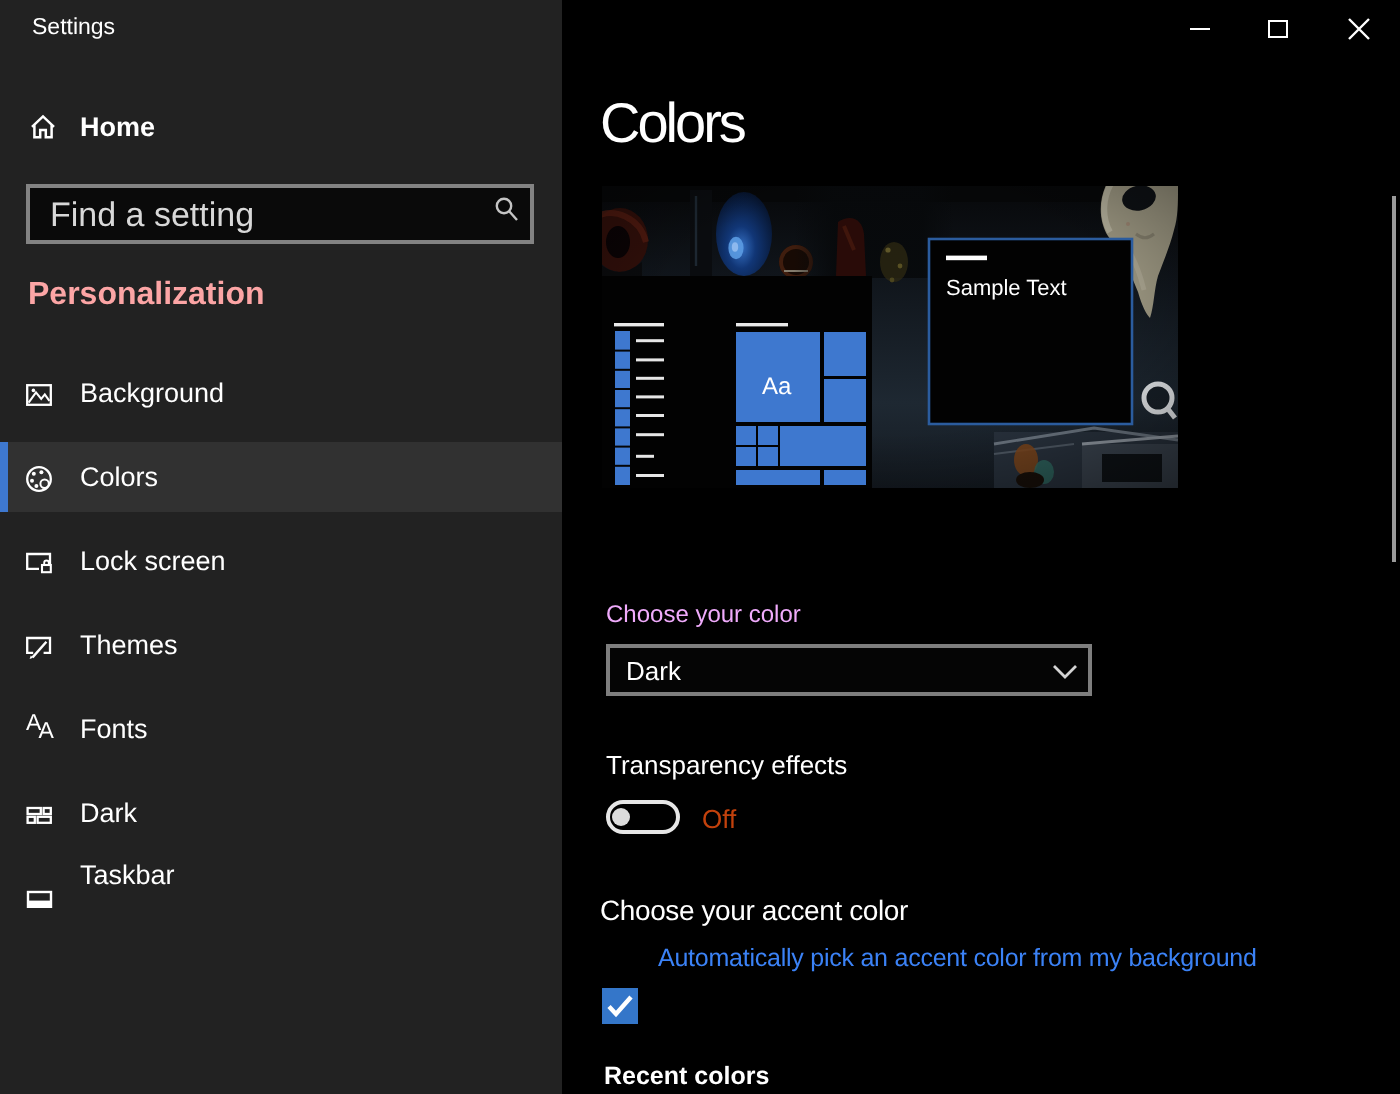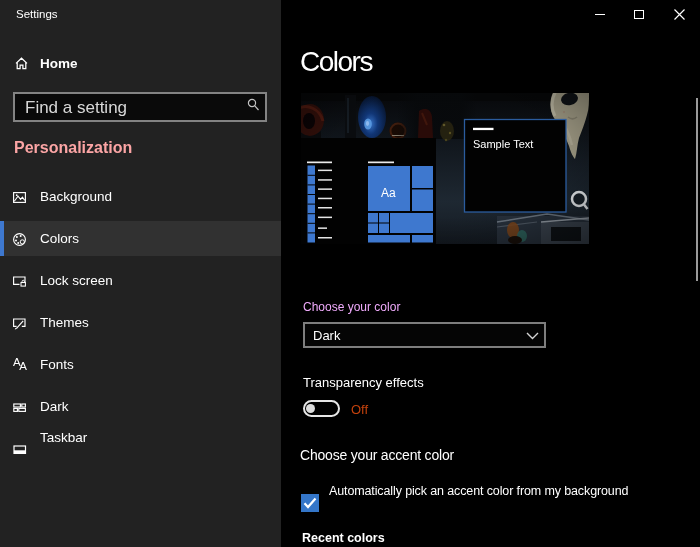--- a/index.html
+++ b/index.html
@@ -225,17 +225,17 @@
 <div class="abs" style="left:303px; top:400px; width:37px; height:17px; border:2px solid #e6e6e6; border-radius:9px;"></div>
 <div class="abs" style="left:306px; top:404px; width:9px; height:9px; border-radius:50%; background:#dcdcdc;"></div>
 <div class="abs" style="left:351px; top:402px; font-size:13px; color:#c2410c;">Off</div>
 
 <div class="abs" style="left:300px; top:447px; font-size:14px; letter-spacing:-0.2px; color:#fff;">Choose your accent color</div>
 
 <svg class="abs" style="left:301px; top:494px;" width="18" height="18" viewBox="0 0 18 18">
   <rect width="18" height="18" fill="#3476c9"></rect>
   <path d="M3.5 9.2 L7 13 L14.5 4.5" fill="none" stroke="#fff" stroke-width="2.2"></path>
 </svg>
-<div class="abs" style="left:329px; top:484px; font-size:12.5px; letter-spacing:-0.12px; color:#ffffff;">Automatically pick an accent color from my background</div>
+<div class="abs" style="left:329px; top:472px; font-size:12.5px; letter-spacing:-0.12px; color:#3b82f6;">Automatically pick an accent color from my background</div>
 
 <div class="abs" style="left:302px; top:531px; font-size:12.5px; font-weight:bold; color:#fff;">Recent colors</div>
 
 <div class="abs" style="left:695.5px; top:98px; width:2.5px; height:183px; background:#9a9a9a;"></div>
 
 </body></html>

